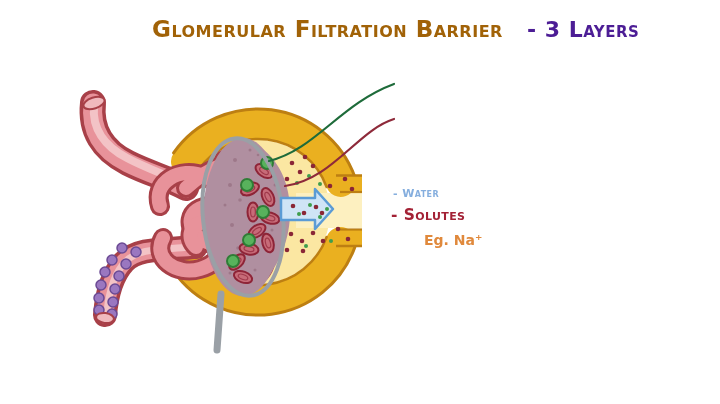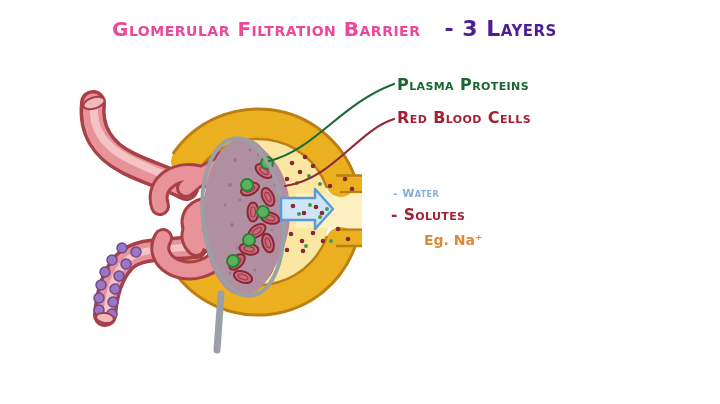--- a/index.html
+++ b/index.html
@@ -1,21 +1,21 @@
 <!DOCTYPE html>
 <html><head>
 <meta charset="utf-8">
 <style>
   html,body{margin:0;padding:0;background:#fff;}
   .canvas{position:relative;width:720px;height:404px;background:#ffffff;overflow:hidden;
           font-family:"DejaVu Sans", sans-serif;}
   .diagram-svg{position:absolute;left:0;top:0;}
   .title{position:absolute;left:112px;top:16px;white-space:nowrap;font-weight:bold;
          font-variant:small-caps;letter-spacing:.5px;}
-  .title-main{font-size:20px;color:#ec4899;}
+  .title-main{font-size:23px;color:#a16207;margin-left:40px;}
   .title-suffix{font-size:22px;color:#4c1d95;margin-left:24px;}
   .lbl{position:absolute;font-weight:bold;white-space:nowrap;font-variant:small-caps;}
   .lbl-pp{left:397px;top:75px;font-size:16px;color:#17672f;letter-spacing:.4px;}
   .lbl-rbc{left:397px;top:108px;font-size:16px;color:#a32135;letter-spacing:.4px;}
   .lbl-water{left:393px;top:187px;font-size:11px;color:#85aede;letter-spacing:.4px;}
   .lbl-solutes{left:391px;top:206px;font-size:15.5px;color:#a32135;letter-spacing:.4px;}
   .lbl-na{left:424px;top:232px;font-size:14px;color:#e0893c;font-variant:normal;}
 </style>
 </head>
 <body>
@@ -216,19 +216,17 @@
     <g fill="none" stroke-linecap="round">
       <path d="M 269,161 C 315,150 340,104 394,84" stroke="#1e6b3a" stroke-width="2.2"></path>
       <path d="M 285,186 C 332,180 358,130 394,119" stroke="#8e2a3a" stroke-width="2.2"></path>
     </g>
   </svg>
 
   <div class="title">
     <span class="title-main">Glomerular Filtration Barrier</span><span class="title-suffix">- 3 Layers</span>
   </div>
 
-  <div class="lbl lbl-pp">Plasma Proteins</div>
-  <div class="lbl lbl-rbc">Red Blood Cells</div>
   <div class="lbl lbl-water">- Water</div>
   <div class="lbl lbl-solutes">- Solutes</div>
   <div class="lbl lbl-na">Eg. Na⁺</div>
 
 </div>
 
 </body></html>

